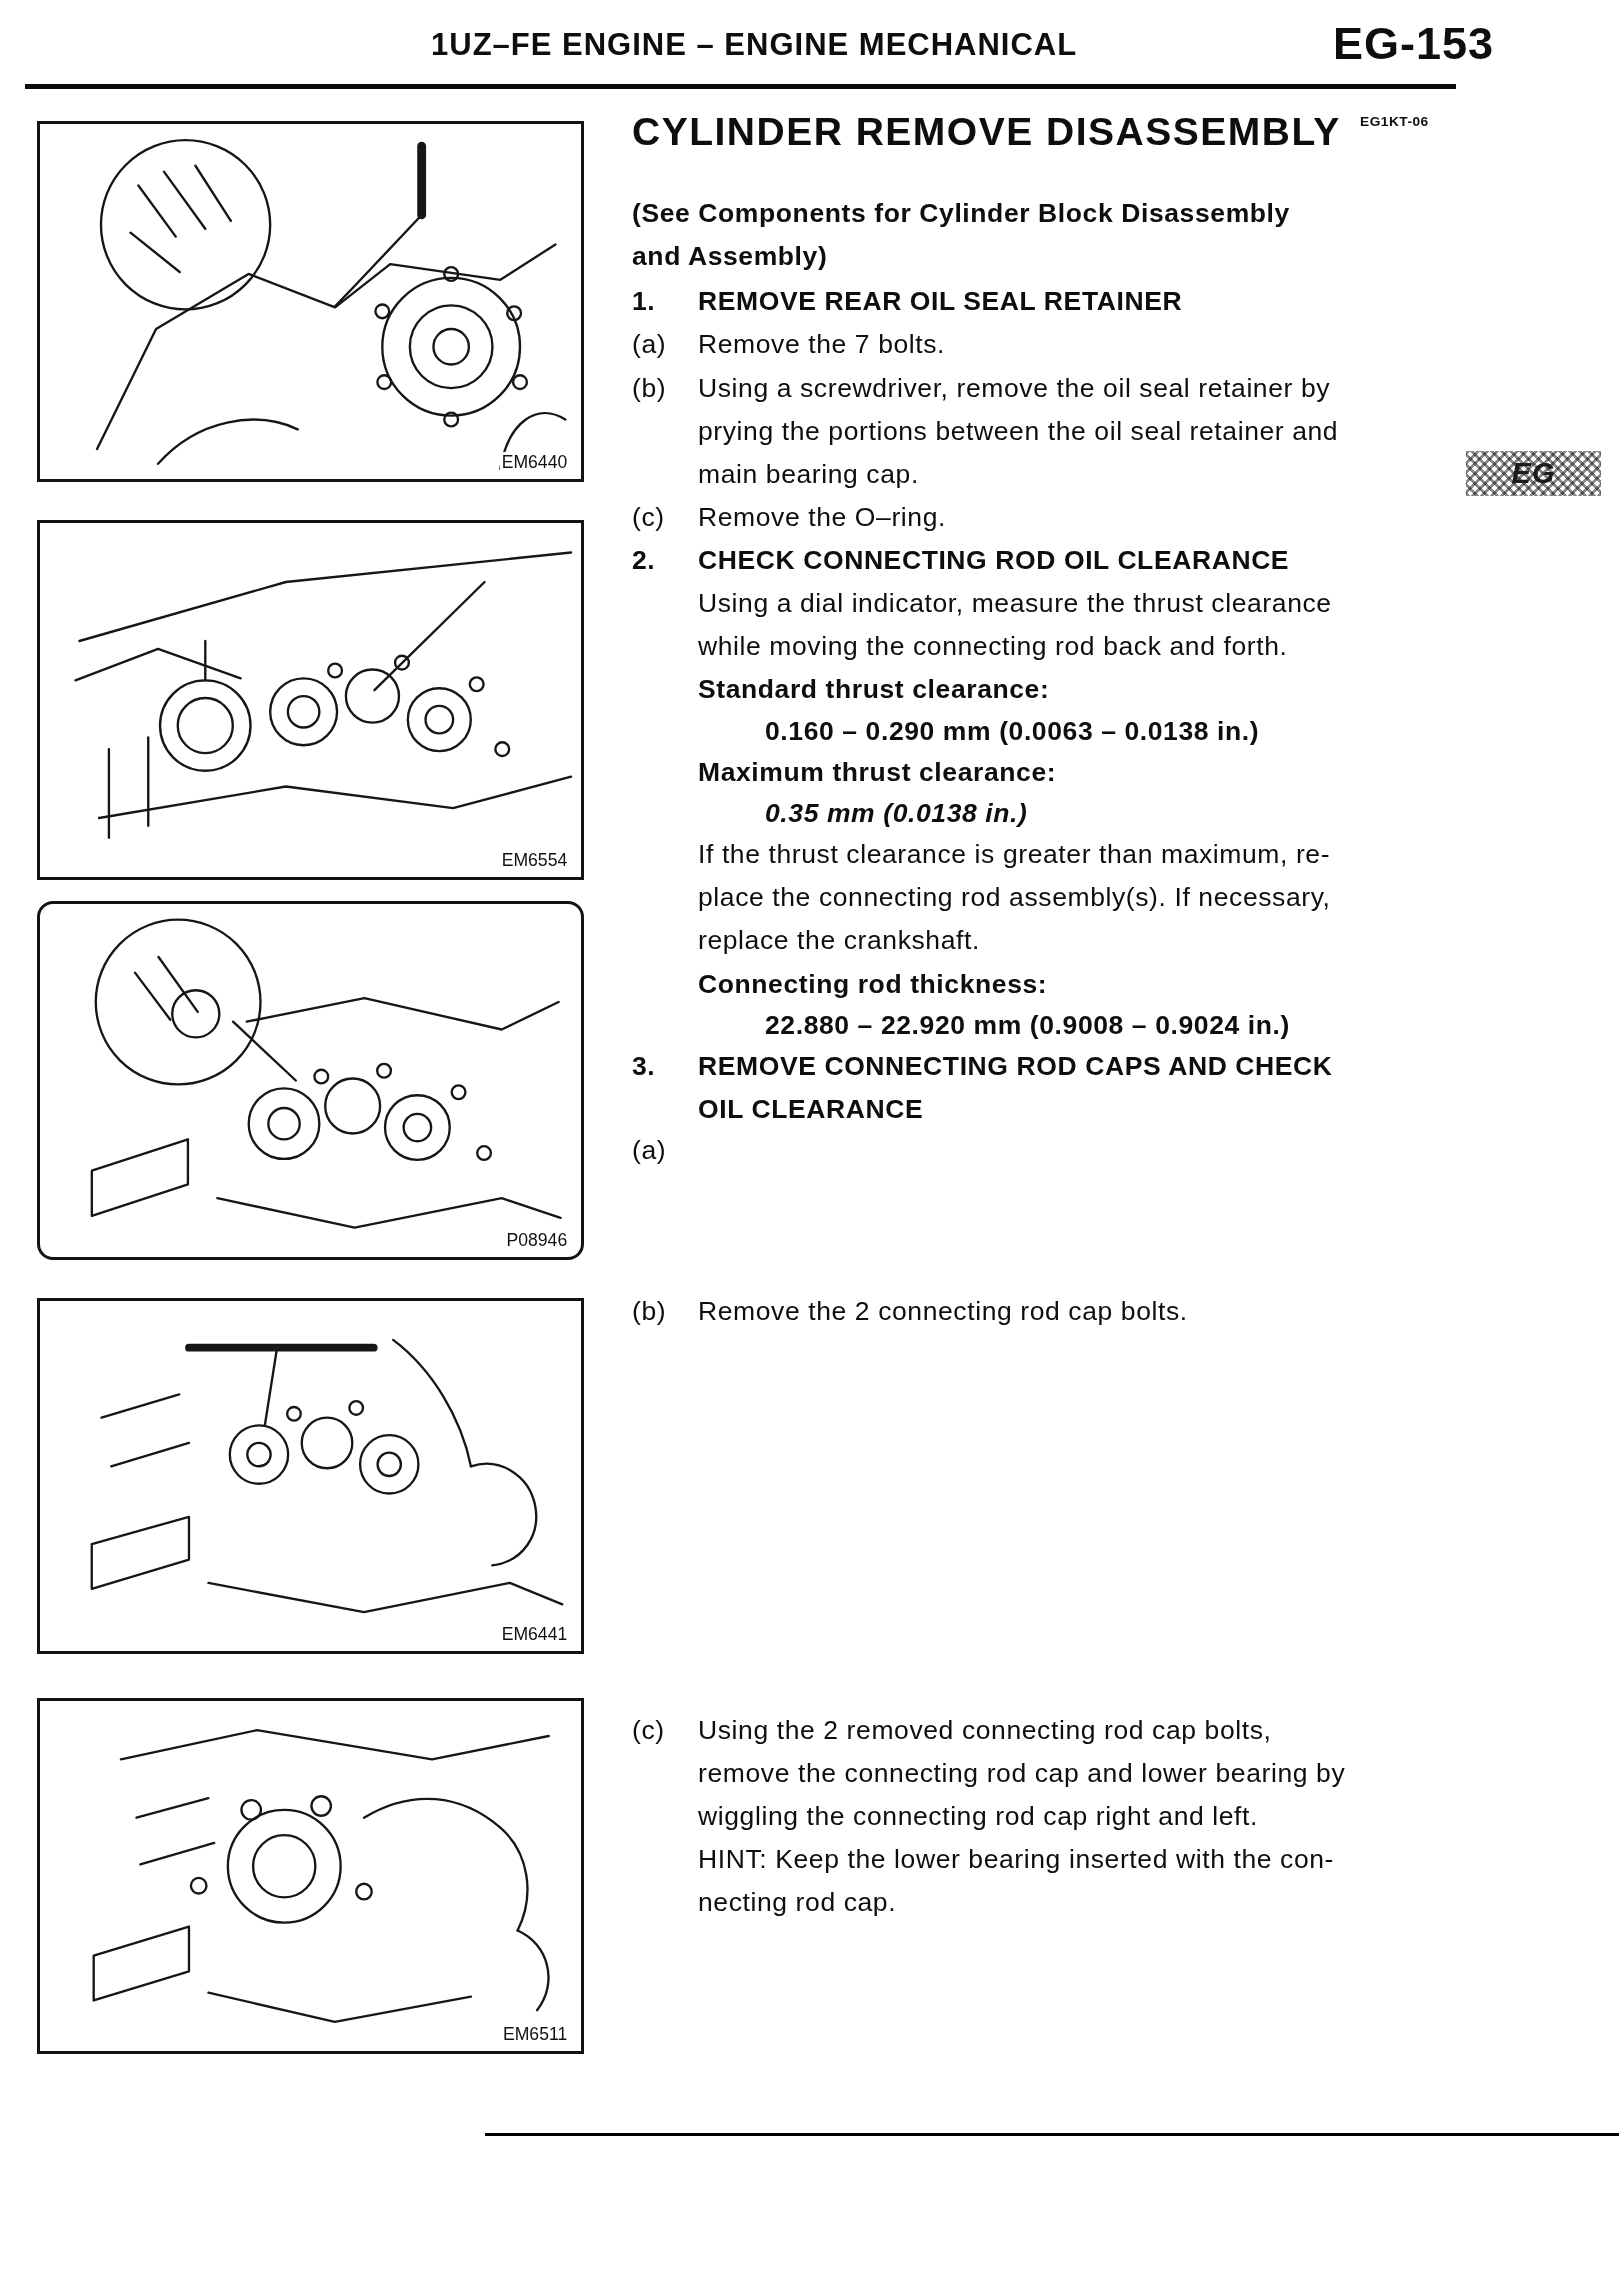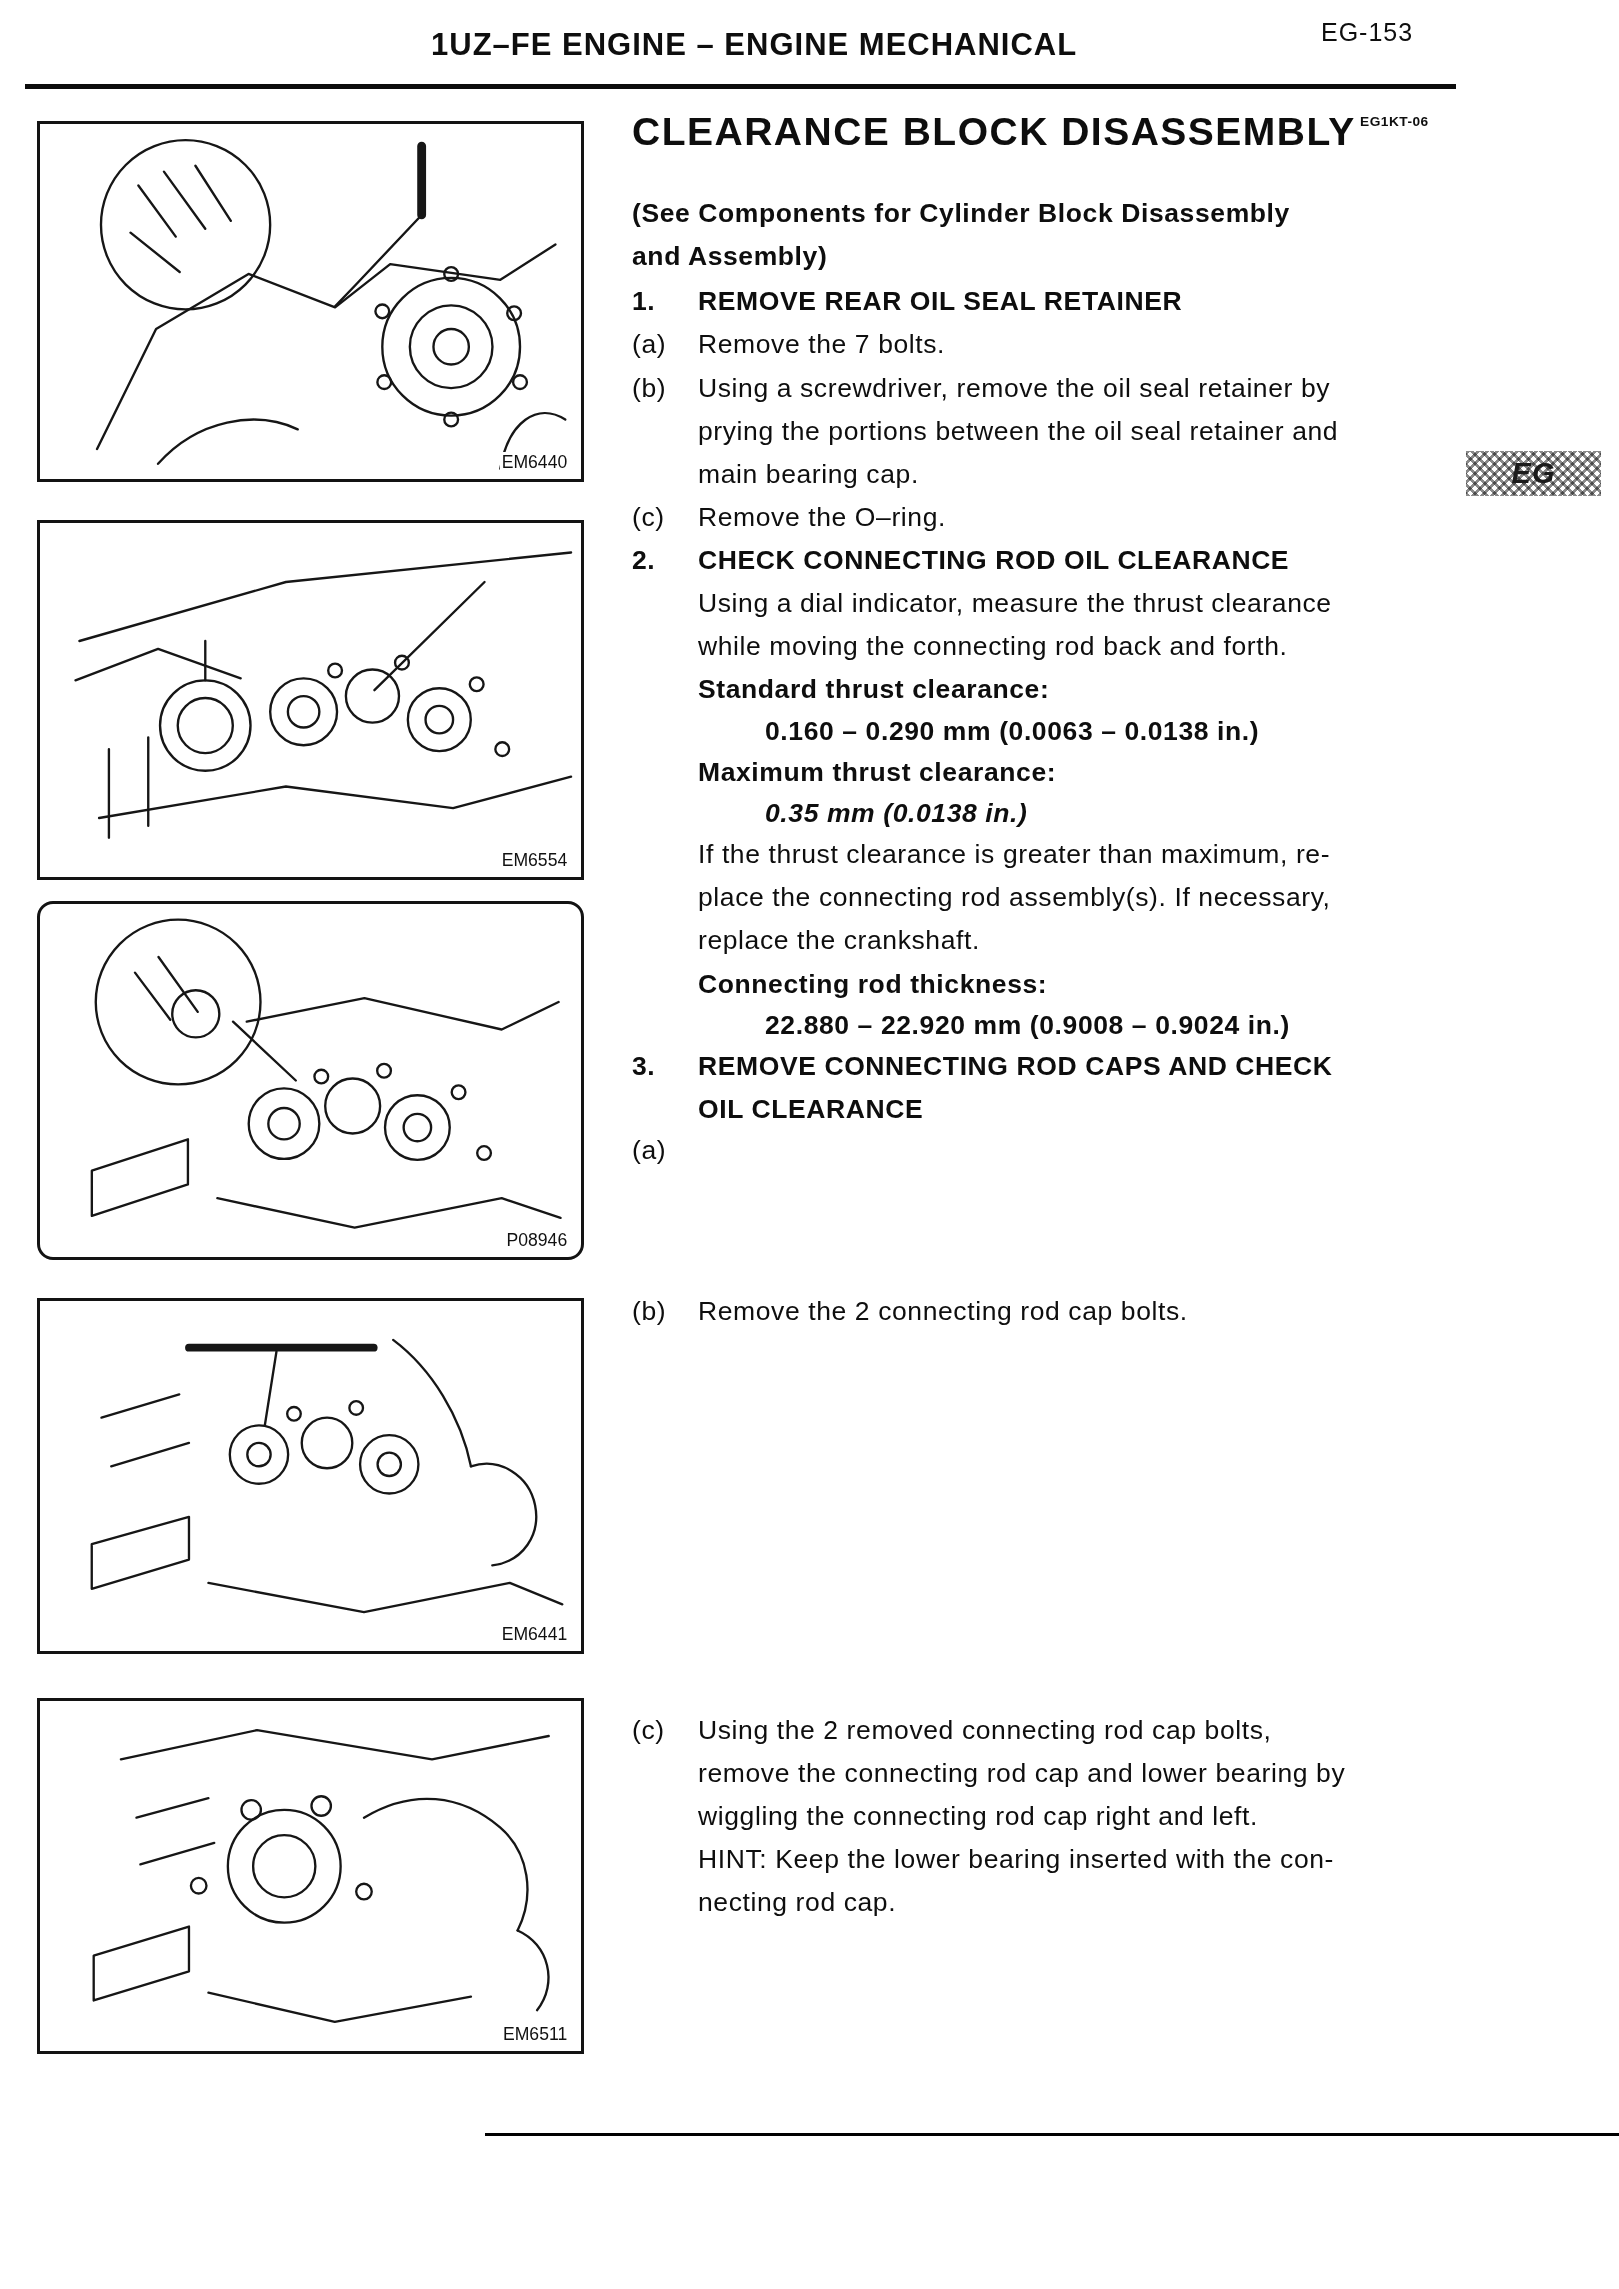--- a/index.html
+++ b/index.html
@@ -5,21 +5,21 @@
   html,body{margin:0;padding:0;background:#e8e8e8;}
   .page{
     position:relative;width:1619px;height:2290px;margin:0 auto;
     background:#ffffff;color:#0e0e0e;
     font-family:"Liberation Sans",sans-serif;overflow:hidden;
   }
   .abs{position:absolute;}
   .txt{font-size:26.5px;line-height:43px;letter-spacing:0.6px;white-space:pre-line;}
   .bold{font-weight:700;}
   .header-title{font-size:31px;font-weight:700;letter-spacing:1px;}
-  .page-number{font-size:25px;font-weight:400;letter-spacing:1px;}
+  .page-number{font-size:45px;font-weight:700;letter-spacing:1px;margin-left:12px;}
   .header-rule{background:#0c0c0c;height:4.9px;}
   .article-title{font-size:39px;font-weight:700;letter-spacing:1.5px;}
   .ref-code{font-size:13.7px;font-weight:700;letter-spacing:0.5px;}
   .figure{
     border:3.9px solid #131313;background:#fff;box-sizing:border-box;
   }
   .figure svg{display:block;width:100%;height:100%;}
   .fig-code{
     position:absolute;right:11.8px;bottom:5.9px;font-size:17.6px;letter-spacing:0;
     color:#111;background:#fff;padding:0 2px;
@@ -159,21 +159,21 @@
         <path d="M330 120 C380 90 430 96 470 130 C500 156 506 200 488 236"></path>
         <path d="M488 236 C520 250 530 290 508 318"></path>
         <path d="M52 262 L150 232 L150 278 L52 308 Z"></path>
         <path d="M170 300 L300 330 L440 304"></path>
         <path d="M96 120 L170 100 M100 168 L176 146"></path>
       </g>
     </svg>
     <span class="fig-code">EM6511</span>
   </div>
 
-  <div class="abs article-title" style="left:632px;top:110px;">CLEARANCE BLOCK DISASSEMBLY</div>
+  <div class="abs article-title" style="left:632px;top:110px;">CYLINDER REMOVE DISASSEMBLY</div>
   <div class="abs ref-code" style="left:1360px;top:114px;">EG1KT-06</div>
 
   <div class="abs txt bold" style="left:632px;top:192px;width:843px;">(See Components for Cylinder Block Disassembly
 and Assembly)</div>
 
   <div class="abs txt bold" style="left:632px;top:280px;">1.</div>
   <div class="abs txt bold" style="left:698px;top:280px;width:804px;">REMOVE REAR OIL SEAL RETAINER</div>
 
   <div class="abs txt" style="left:632px;top:323px;">(a)</div>
   <div class="abs txt" style="left:698px;top:323px;width:804px;">Remove the 7 bolts.</div>

